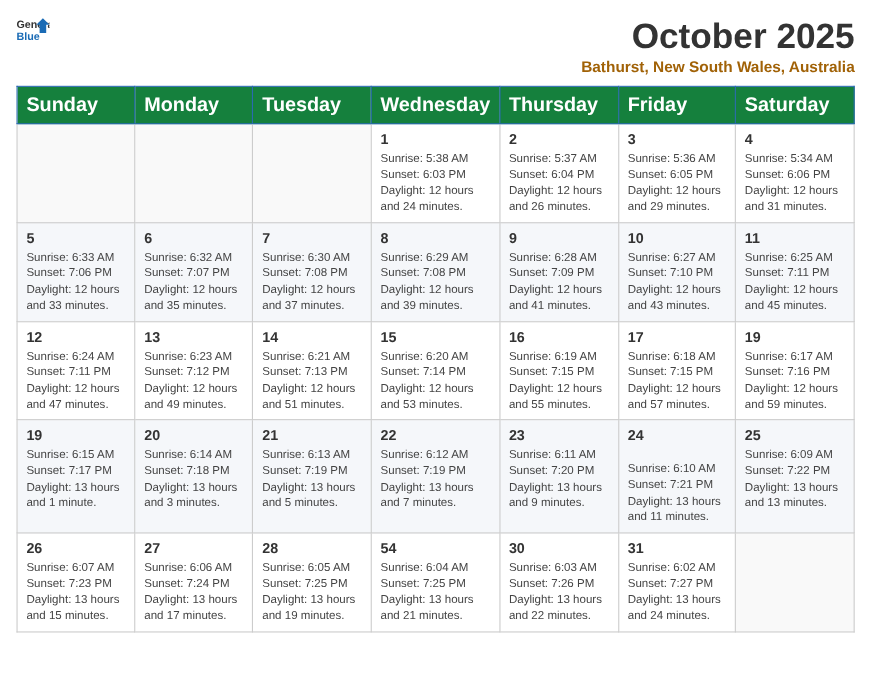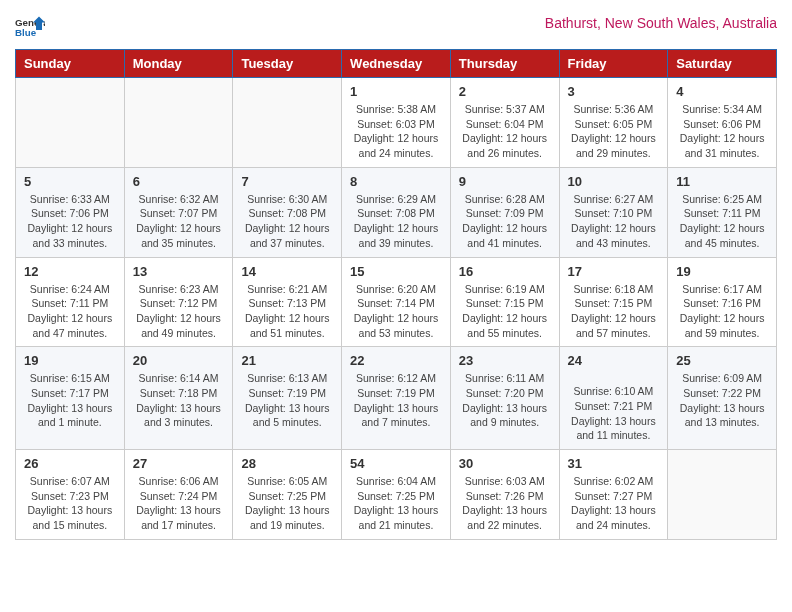--- a/index.html
+++ b/index.html
@@ -28,33 +28,34 @@
     .title-area {
       text-align: right;
     }
     .month-title {
       font-size: 32px;
       font-weight: bold;
       color: #333;
     }
     .location-title {
       font-size: 14px;
-      color: #be185d;
+      color: #a16207;
+      font-weight: bold;
     }
     .calendar {
       width: 100%;
       border-collapse: collapse;
       border: 1px solid #ccc;
     }
     .calendar th {
-      background-color: #b91c1c;
+      background-color: #15803d;
       color: #fff;
       text-align: left;
       padding: 6px 8px;
-      font-size: 13px;
+      font-size: 18px;
       font-weight: bold;
       border: 1px solid #2a6aaf;
     }
     .calendar td {
       vertical-align: top;
       padding: 6px 8px;
       border: 1px solid #ccc;
       width: 14.28%;
       min-height: 80px;
       font-size: 11px;
@@ -66,38 +67,38 @@
     }
     .day-number {
       font-size: 13px;
       font-weight: bold;
       margin-bottom: 3px;
     }
     .day-info {
       font-size: 10.5px;
       color: #444;
       line-height: 1.4;
-      text-align: center;
     }
     .empty-cell {
       background: #f9f9f9 !important;
     }
   </style>
 </head>
 <body>
 
 <div class="header-area">
   <div class="logo">
     <svg class="logo-icon" viewBox="0 0 40 32" xmlns="http://www.w3.org/2000/svg">
       <text x="0" y="14" font-size="13" font-weight="bold" fill="#333">General</text>
       <text x="0" y="28" font-size="13" font-weight="bold" fill="#1a6bb5">Blue</text>
       <polygon points="32,2 40,10 36,10 36,20 28,20 28,10 24,10" fill="#1a6bb5"></polygon>
     </svg>
   </div>
   <div class="title-area">
+    <div class="month-title">October 2025</div>
     <div class="location-title">Bathurst, New South Wales, Australia</div>
   </div>
 </div>
 
 <table class="calendar">
   <thead>
     <tr>
     <th>Sunday</th>
         <th>Monday</th>
         <th>Tuesday</th>

